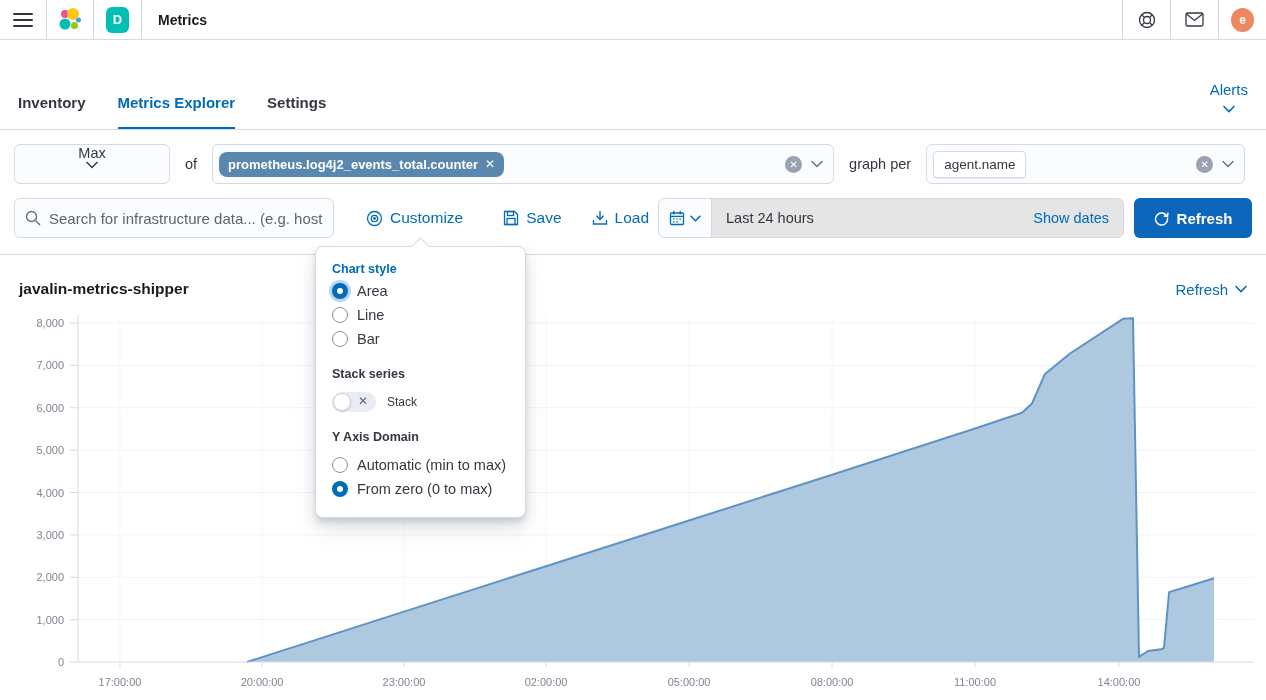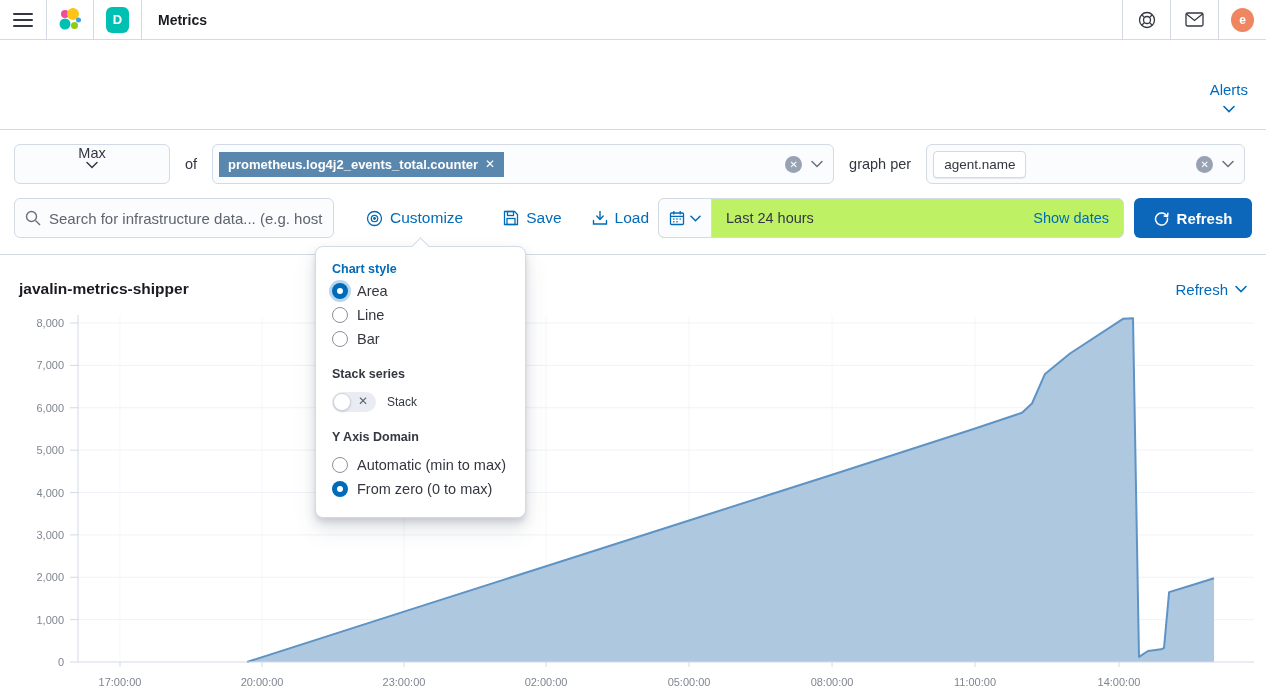--- a/index.html
+++ b/index.html
@@ -25,34 +25,34 @@
   .tab.active { color:#006bb8; border-bottom-color:#006bb8; }
   .alerts-link { margin-left:auto; padding-bottom:16px; color:#006bb8; font-size:15px; font-weight:500; display:flex; align-items:center; gap:7px; cursor:pointer;flex-direction:column; }
 
   
   .controlsrow { padding:14px 14px 14px 14px; display:flex; align-items:center; gap:11px; }
   .select-box, .combo-box { height:40px; background:#fbfcfd; border:1px solid #d3dae6; border-radius:6px; display:flex; align-items:center; }
   .select-box { width:156px; padding:0 12px; justify-content:flex-start; font-size:14.5px; cursor:pointer;flex-direction:column; }
   .combo-metric { width:622px; padding:0 10px 0 6px; }
   .combo-group { width:319px; padding:0 10px 0 6px; }
   .inline-label { font-size:14.5px; color:#343741; padding:0 4px; }
-  .token-badge { background:#5a87ae; color:#fff; font-size:13px; font-weight:600; border-radius:0; padding:5px 9px; display:flex; align-items:center; gap:7px; cursor:pointer; white-space:nowrap; }
+  .token-badge { background:#5a87ae; color:#fff; font-size:13px; font-weight:600; border-radius:8px; padding:5px 9px; display:flex; align-items:center; gap:7px; cursor:pointer; white-space:nowrap; }
   .token-x { font-size:12px; font-weight:400; }
   .pill { background:#fff; border:1px solid #d3dae6; border-radius:4px; box-shadow:0 1px 1px rgba(152,162,179,.2); font-size:13.5px; padding:5px 10px; cursor:pointer; white-space:nowrap; }
   .combo-right { margin-left:auto; display:flex; align-items:center; gap:9px; }
   .clear-circle { width:17px; height:17px; border-radius:50%; background:#98a2b3; color:#fff; font-size:10px; font-weight:700; display:flex; align-items:center; justify-content:center; cursor:pointer; }
 
   
   .toolbar { padding:0 14px; display:flex; align-items:center; }
   .search-box { width:320px; height:40px; background:#fbfcfd; border:1px solid #d3dae6; border-radius:6px; display:flex; align-items:center; padding:0 10px; gap:8px; }
   .search-box input { border:none; outline:none; background:transparent; flex:1; font-size:15px; font-family:inherit; color:#343741; min-width:0; }
   .search-box input::placeholder { color:#5e646f; }
   .link-btn { color:#006bb8; font-size:15.5px; font-weight:500; display:flex; align-items:center; gap:7px; cursor:pointer; white-space:nowrap; }
   .ml32{margin-left:32px;} .ml40{margin-left:40px;} .ml30{margin-left:30px;}
-  .date-group { margin-left:auto; width:466px; height:40px; border:1px solid #d3dae6; border-radius:6px; background:#bef264; display:flex; align-items:center; overflow:hidden; }
+  .date-group { margin-left:auto; width:466px; height:40px; border:1px solid #d3dae6; border-radius:6px; background:#e5e5e5; display:flex; align-items:center; overflow:hidden; }
   .date-cal-btn { height:100%; padding:0 10px; display:flex; align-items:center; gap:5px; border-right:1px solid #d3dae6; background:#fbfcfd; cursor:pointer; }
   .date-text { font-size:14.5px; padding:0 14px; color:#343741; flex:1; cursor:pointer; }
   .show-dates { color:#006bb8; font-size:14.5px; padding-right:14px; cursor:pointer; white-space:nowrap; }
   .refresh-btn { margin-left:10px; width:118px; height:40px; border:none; border-radius:6px; background:#0c66ba; color:#fff; font-size:15px; font-weight:600; font-family:inherit; display:flex; align-items:center; justify-content:center; gap:8px; cursor:pointer; }
   .section-divider { border-bottom:1px solid #d3dae6; margin-top:16px; }
 
   
   .chart-header { margin-top:18px; padding:0 19px; display:flex; align-items:center; height:32px; }
   .chart-title { font-size:15.5px; font-weight:700; color:#1a1c21; }
   .actions-link { margin-left:auto; color:#006bb8; font-size:15px; font-weight:500; display:flex; align-items:center; gap:7px; cursor:pointer; }
@@ -129,20 +129,25 @@
         <polyline points="1.5,2 9.5,8.5 17.5,2"></polyline>
       </svg>
     </span>
   </div>
   <div class="tb-cell bordered-l" style="width:48px;">
     <span class="avatar">e</span>
   </div>
 </div>
 
 <div class="tabsrow">
+  <div class="tabs">
+    <div class="tab">Inventory</div>
+    <div class="tab active">Metrics Explorer</div>
+    <div class="tab">Settings</div>
+  </div>
   <div class="alerts-link">
     <span>Alerts</span>
     <span class="icon">
       <svg width="12" height="8" viewBox="0 0 12 8" fill="none" stroke="#006bb8" stroke-width="1.6" stroke-linecap="round">
           <polyline points="1,1.5 6,6.5 11,1.5"></polyline>
         </svg>
     </span>
   </div>
 </div>
 

